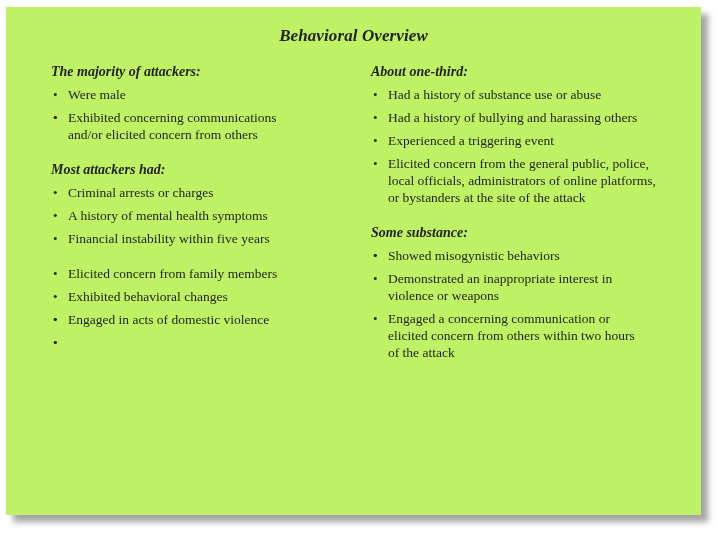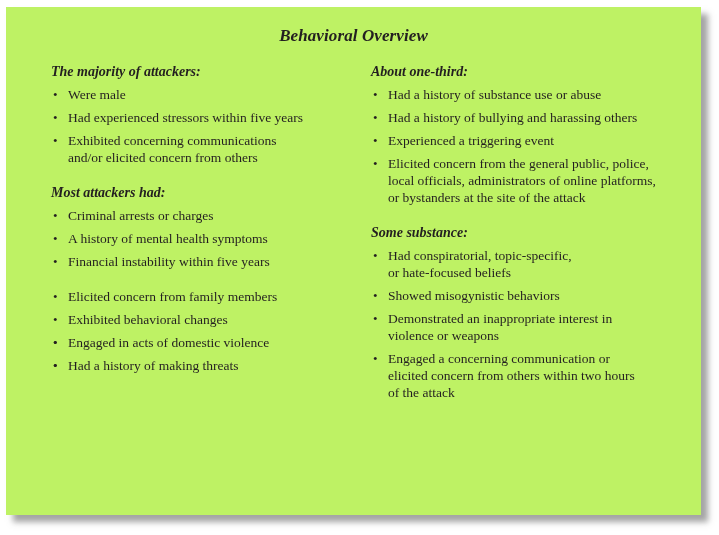--- a/index.html
+++ b/index.html
@@ -74,21 +74,21 @@
 
 <div class="panel">
   <div class="title">Behavioral Overview</div>
 
   <div class="col left">
 
     <div class="section">
       <div class="section-heading">The majority of attackers:</div>
       <ul class="items">
         <li><span class="bullet">•</span><span>Were male</span></li>
-        <li><span class="bullet">•</span><span>Had experienced stressors within five years</span></li>
+        <li><span class="bullet">•</span></li>
         <li><span class="bullet">•</span><span>Exhibited concerning communications
 and/or elicited concern from others</span></li>
       </ul>
     </div>
 
     <div class="section">
       <div class="section-heading">Most attackers had:</div>
       <ul class="items">
         <li><span class="bullet">•</span><span>Criminal arrests or charges</span></li>
         <li><span class="bullet">•</span><span>A history of mental health symptoms</span></li>
@@ -96,21 +96,21 @@
       </ul>
     </div>
 
     <div class="section">
       <ul class="items">
         <li><span class="bullet">•</span><span>Elicited concern from family members</span></li>
         <li><span class="bullet">•</span><span>Exhibited behavioral changes</span></li>
         <li><span class="bullet">•</span></li>
         <li><span class="bullet">•</span><span>Engaged in acts of domestic violence</span></li>
         <li><span class="bullet">•</span></li>
-        <li><span class="bullet">•</span><span>Had a history of making threats</span></li>
+        <li><span class="bullet">•</span></li>
       </ul>
     </div>
   </div>
 
   <div class="col right">
 
     <div class="section">
       <div class="section-heading">About one-third:</div>
       <ul class="items">
         <li><span class="bullet">•</span><span>Had a history of substance use or abuse</span></li>
@@ -118,22 +118,21 @@
         <li><span class="bullet">•</span><span>Experienced a triggering event</span></li>
         <li><span class="bullet">•</span><span>Elicited concern from the general public, police,
 local officials, administrators of online platforms,
 or bystanders at the site of the attack</span></li>
       </ul>
     </div>
 
     <div class="section">
       <div class="section-heading">Some substance:</div>
       <ul class="items">
-        <li><span class="bullet">•</span><span>Had conspiratorial, topic-specific,
-or hate-focused beliefs</span></li>
+        <li><span class="bullet">•</span></li>
         <li><span class="bullet">•</span><span>Showed misogynistic behaviors</span></li>
         <li><span class="bullet">•</span><span>Demonstrated an inappropriate interest in
 violence or weapons</span></li>
         <li><span class="bullet">•</span><span>Engaged a concerning communication or
 elicited concern from others within two hours
 of the attack</span></li>
       </ul>
     </div>
   </div>
 </div>

